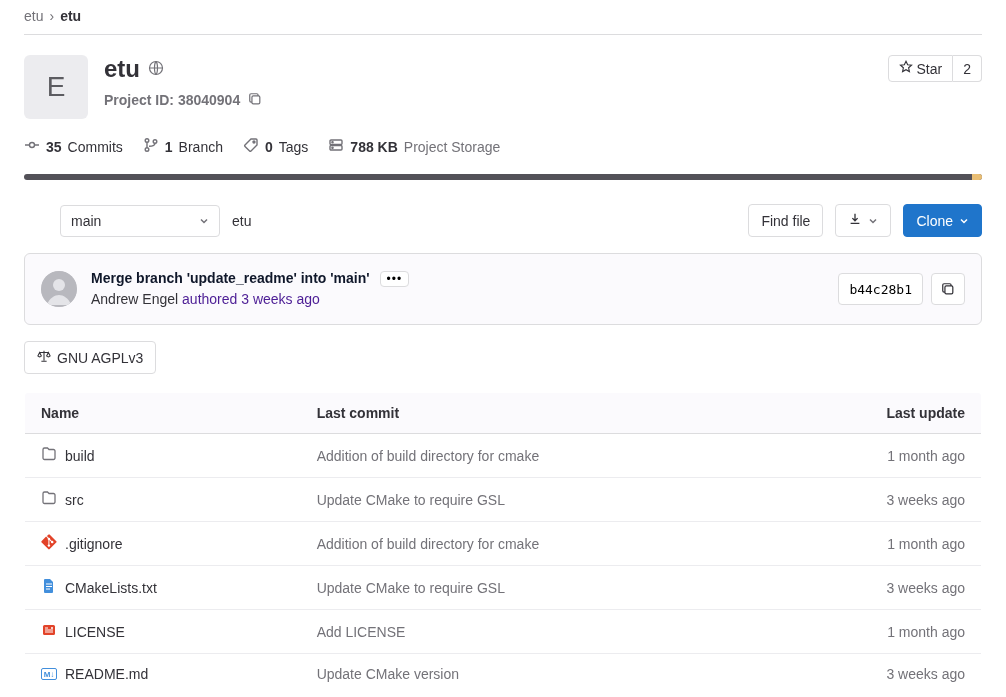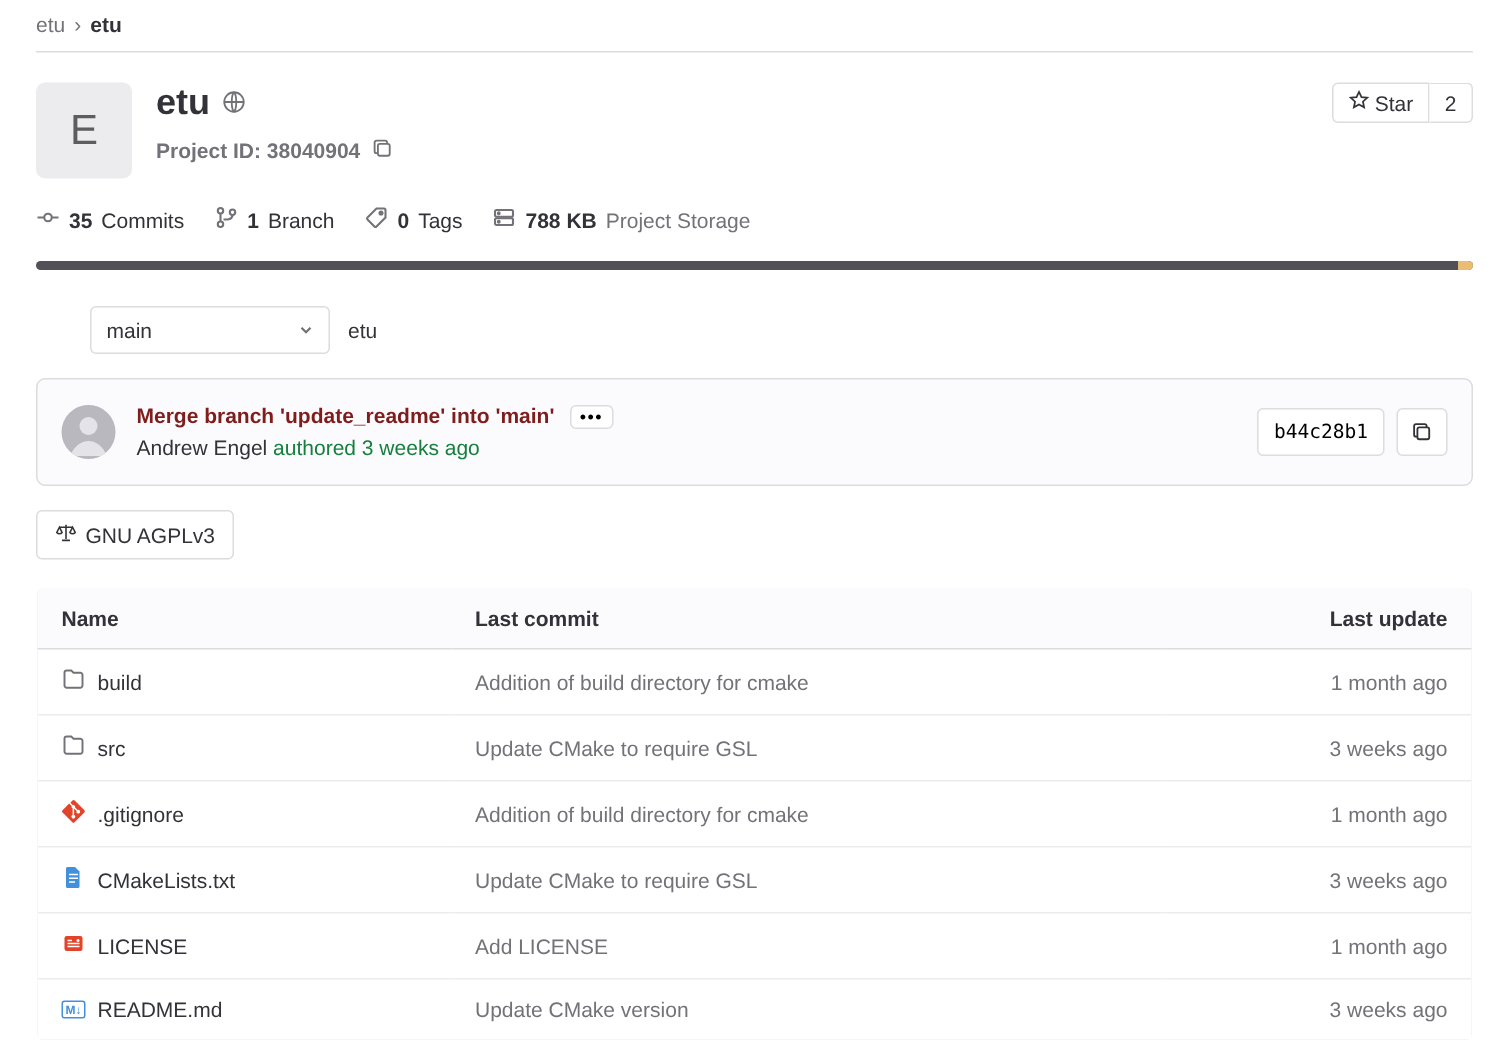--- a/index.html
+++ b/index.html
@@ -62,28 +62,28 @@
     border: 1px solid #dcdcde; border-radius: 6px; background: #fbfafd;
     padding: 14px 16px; display: flex; align-items: center; gap: 14px;
     margin-bottom: 16px;
   }
   .avatar-circle {
     width: 36px; height: 36px; border-radius: 50%; background: #c2c2c7;
     display: flex; align-items: center; justify-content: center; color: #fff;
     overflow: hidden;
   }
   .commit-text { flex: 1; line-height: 1.5; }
-  .commit-title { font-weight: 700; color: #7f1d1d; }
+  .commit-title { font-weight: 700; color: #0f172a; }
   .ellipsis-btn {
     border: 1px solid #dcdcde; border-radius: 4px; padding: 0 6px;
     font-size: 12px; background: #fff; cursor: pointer; margin-left: 6px;
     line-height: 14px; letter-spacing: 1px;
   }
   .commit-author { color: #333238; }
-  .commit-meta { color: #15803d; }
+  .commit-meta { color: #4c1d95; }
   .sha-group { display: flex; gap: 8px; }
   .sha-btn {
     border: 1px solid #dcdcde; border-radius: 4px; background: #fff;
     padding: 6px 10px; font-family: ui-monospace, Menlo, Consolas, monospace;
     font-size: 13px; cursor: pointer;
   }
   .icon-btn {
     border: 1px solid #dcdcde; border-radius: 4px; background: #fff;
     width: 34px; height: 32px; display: flex; align-items: center; justify-content: center;
     cursor: pointer;
@@ -207,20 +207,43 @@
   <div class="tree-controls">
     <div class="branch-select">
       <span>main</span>
       <span>
         <svg width="10" height="10" viewBox="0 0 10 10" fill="none" stroke="#737278" stroke-width="1.5">
             <path d="M2 3.5l3 3 3-3"></path>
           </svg>
       </span>
     </div>
     <div class="crumb-project">etu</div>
+    <div class="right-controls">
+      <button class="btn">Find file</button>
+      <button class="btn">
+        <span>
+          <svg width="14" height="14" viewBox="0 0 16 16" fill="none" stroke="#333238" stroke-width="1.5">
+              <path d="M8 2v8M5 7l3 3 3-3M3 13h10"></path>
+            </svg>
+        </span>
+        <span>
+          <svg width="10" height="10" viewBox="0 0 10 10" fill="none" stroke="#737278" stroke-width="1.5">
+              <path d="M2 3.5l3 3 3-3"></path>
+            </svg>
+        </span>
+      </button>
+      <button class="btn btn-primary">
+        <span>Clone</span>
+        <span>
+          <svg width="10" height="10" viewBox="0 0 10 10" fill="none" stroke="#fff" stroke-width="1.5">
+              <path d="M2 3.5l3 3 3-3"></path>
+            </svg>
+        </span>
+      </button>
+    </div>
   </div>
 
   <div class="commit-card">
     <div class="avatar-circle">
       <svg width="36" height="36" viewBox="0 0 36 36">
           <circle cx="18" cy="18" r="18" fill="#b8b8be"></circle>
           <circle cx="18" cy="14" r="6" fill="#e4e4e8"></circle>
           <path d="M6 34c2-7 8-10 12-10s10 3 12 10" fill="#e4e4e8"></path>
         </svg>
     </div>

